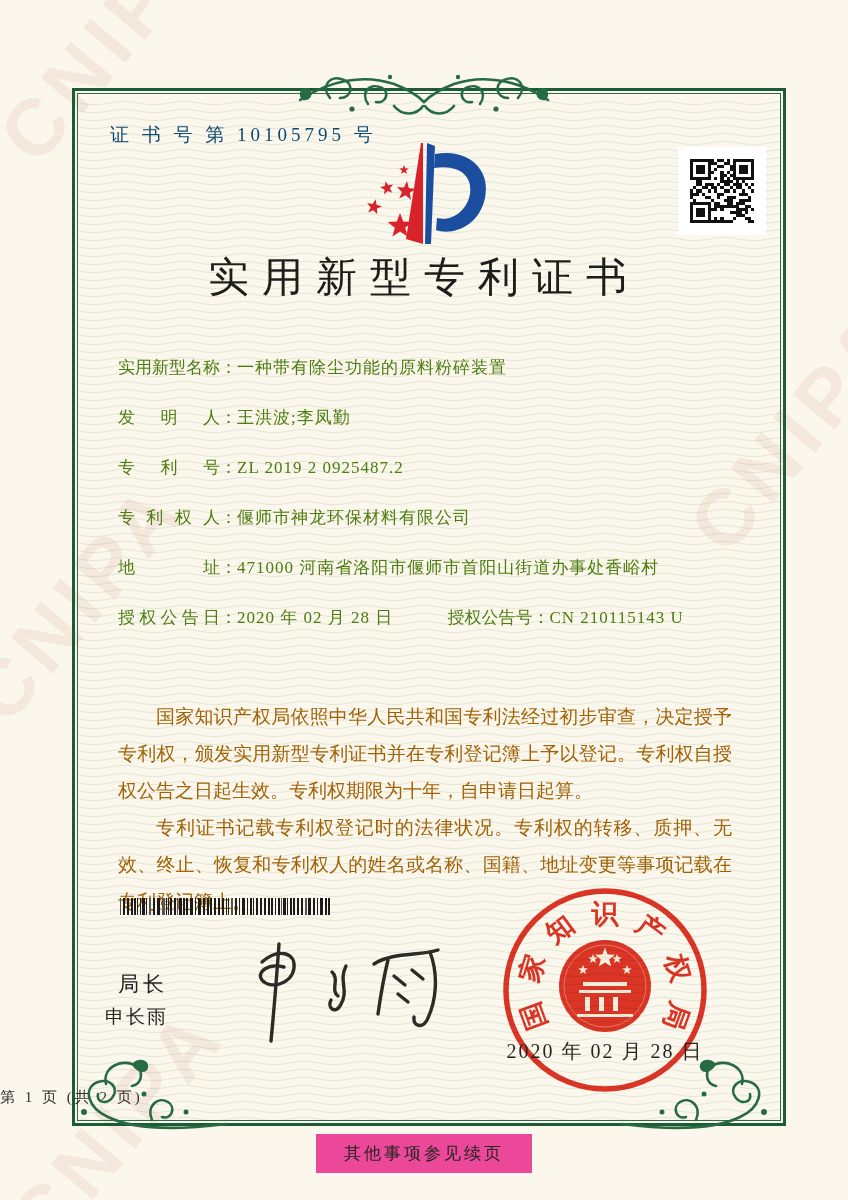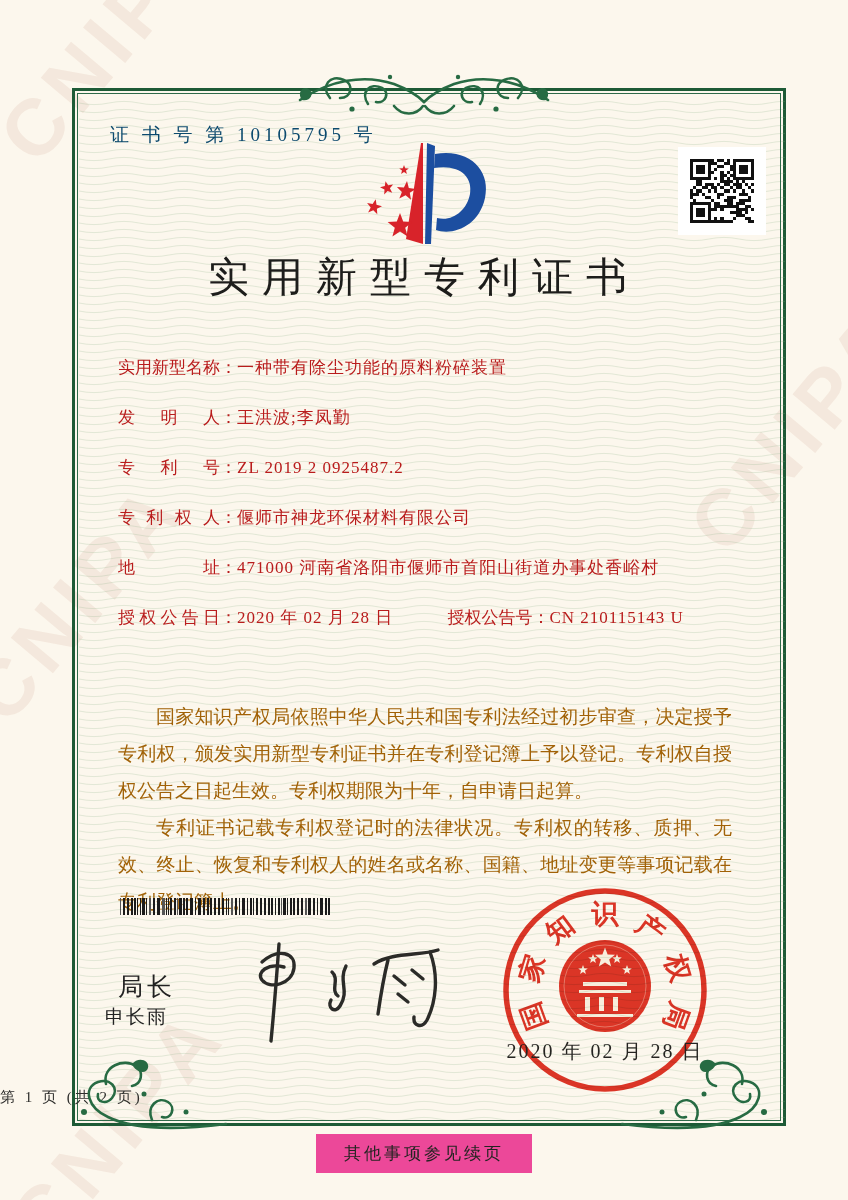--- a/index.html
+++ b/index.html
@@ -14,33 +14,33 @@
          box-sizing:border-box;z-index:1;}
   .frame::after{content:"";position:absolute;inset:2px;border:1px solid #2f6b4a;}
   #waves{position:absolute;left:4px;top:4px;z-index:0;}
   
   .cert-no{position:absolute;left:110px;top:122px;font-size:19px;letter-spacing:4px;color:#0c4a6e;z-index:2;}
   #logo{position:absolute;left:343px;top:138px;z-index:2;}
   #qr{position:absolute;left:678px;top:147px;z-index:2;background:#fff;}
   .title{position:absolute;left:0;top:250px;width:848px;text-align:center;font-size:41px;font-weight:400;
          letter-spacing:13px;color:#1d1d1b;z-index:2;}
   
-  .fields{position:absolute;left:118px;top:356px;width:620px;z-index:2;font-size:17px;color:#b91c1c;}
+  .fields{position:absolute;left:118px;top:356px;width:620px;z-index:2;font-size:17px;color:#4d7c0f;}
   .frow{margin-bottom:26px;line-height:24px;white-space:nowrap;}
   .flabel{display:inline-block;width:102px;text-align:justify;text-align-last:justify;vertical-align:top;}
   .fvalue{letter-spacing:1px;}
   .gpair2{margin-left:50px;}
   
   .paras{position:absolute;left:118px;top:698px;width:614px;z-index:2;font-size:19px;line-height:37px;
          color:#a16207;text-align:justify;}
   .paras p{margin:0;text-indent:2em;}
   
   #barcode{position:absolute;left:120px;top:898px;z-index:2;}
   
-  .sig-role{position:absolute;left:118px;top:970px;font-size:25px;letter-spacing:4px;color:#222;z-index:2;}
+  .sig-role{position:absolute;left:118px;top:970px;font-size:21px;letter-spacing:4px;color:#222;z-index:2;}
   .sig-name{position:absolute;left:105px;top:1004px;font-size:19px;letter-spacing:2px;color:#222;z-index:2;}
   #signature{position:absolute;left:228px;top:938px;z-index:2;}
   
   #seal{position:absolute;left:499px;top:884px;z-index:3;mix-blend-mode:multiply;opacity:.95;}
   #seal-chars text{font:700 27px "Liberation Serif","DejaVu Serif",serif;text-anchor:middle;dominant-baseline:central;}
   #seal-date{font:400 20px "Liberation Serif","DejaVu Serif",serif;fill:#191917;text-anchor:middle;letter-spacing:2px;}
   
   .page-num{position:absolute;left:0;top:1088px;width:848px;text-align:left;font-size:15px;
             letter-spacing:3px;color:#2e2e2c;z-index:2;}
   .note{position:absolute;left:50%;transform:translateX(-50%);top:1134px;background:#ec4899;

